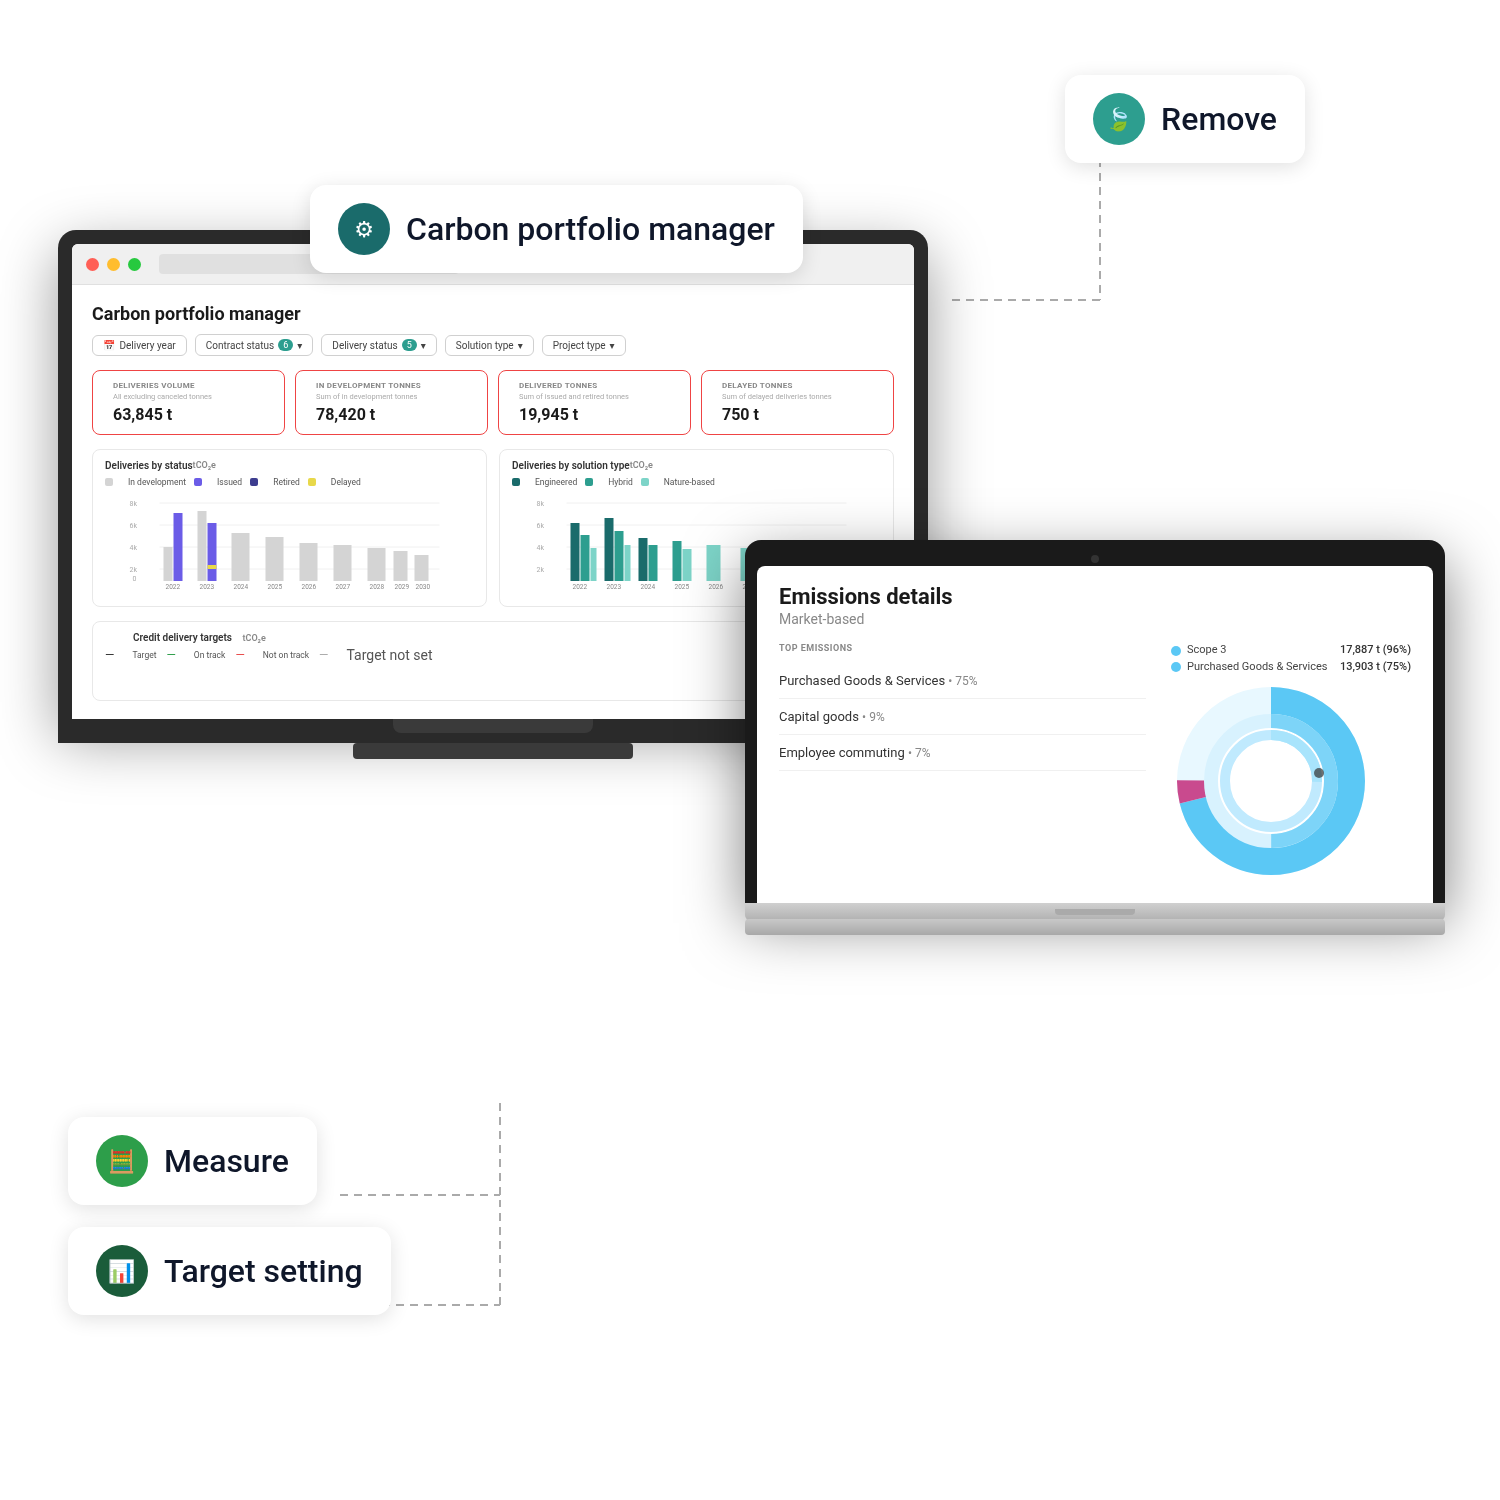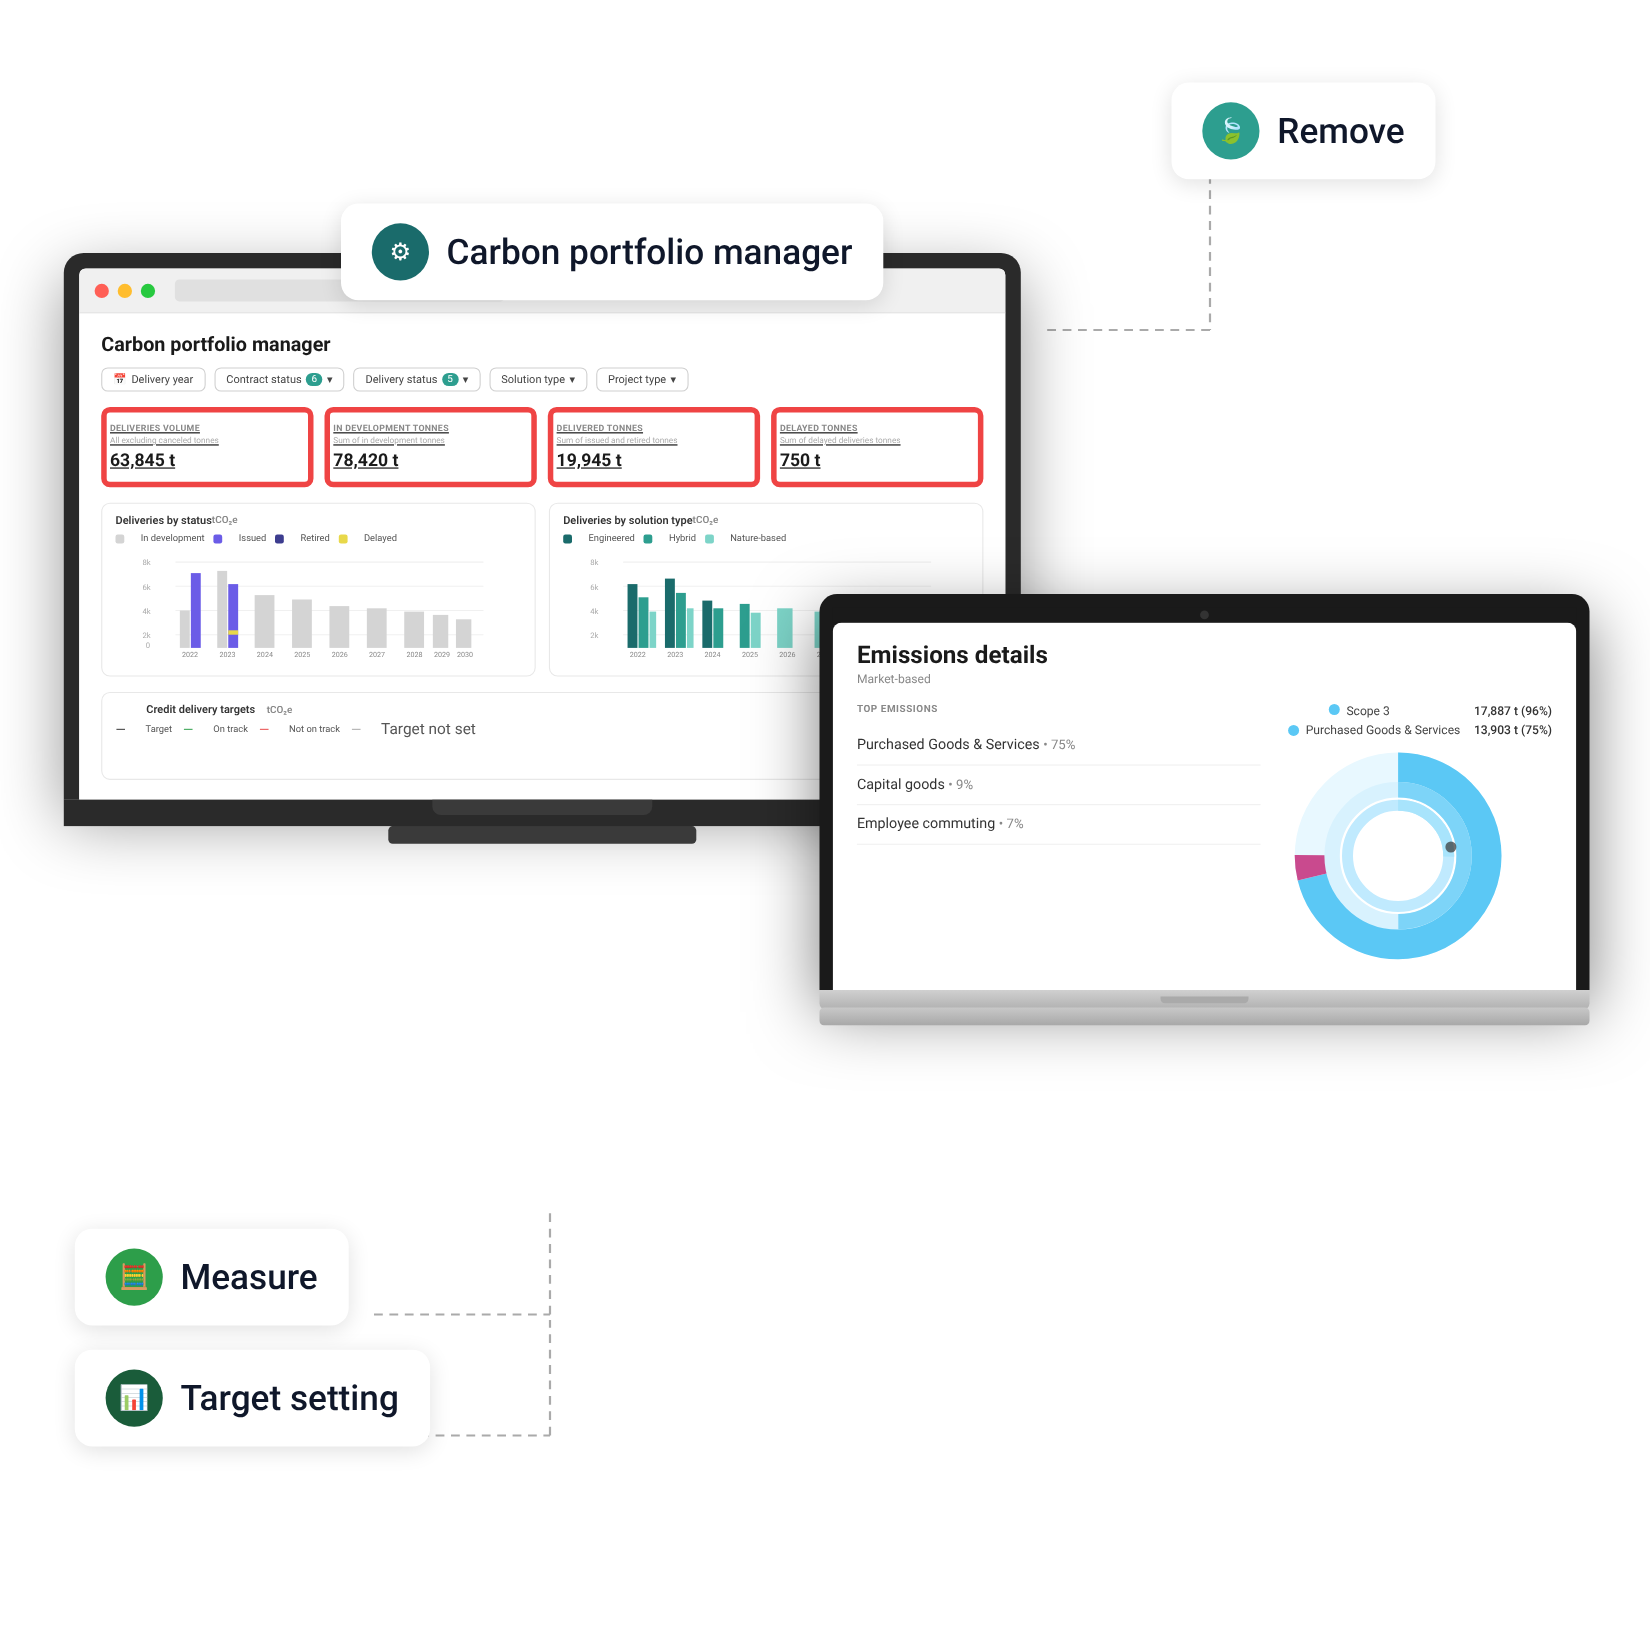--- a/index.html
+++ b/index.html
@@ -183,24 +183,23 @@
     }
 
     .stats-row {
       display: grid;
       grid-template-columns: repeat(4, 1fr);
       gap: 10px;
       margin-bottom: 14px;
     }
 
     .stat-card {
-      border: 5px solid #ef4444;
+      border: 1px solid #ef4444;
       border-radius: 8px;
-      padding: 10px 3px;
-      text-decoration: underline;
+      padding: 10px 20px;
     }
 
     .stat-label {
       font-size: 8px;
       font-weight: 700;
       color: #888;
       text-transform: uppercase;
       letter-spacing: 0.3px;
       margin-bottom: 2px;
     }
@@ -352,21 +351,21 @@
     }
 
     .emissions-title {
       font-size: 22px;
       font-weight: 700;
       color: #1a1a1a;
       margin-bottom: 2px;
     }
 
     .emissions-subtitle {
-      font-size: 11px;
+      font-size: 14px;
       color: #888;
       margin-bottom: 16px;
     }
 
     .emissions-body {
       display: flex;
       gap: 25px;
       align-items: flex-start;
     }
 
@@ -742,21 +741,21 @@
               <div class="emission-item">
                 <span>Employee commuting</span>
                 <span class="pct"> • 7%</span>
               </div>
             </div>
 
             <div class="emissions-right">
               
               <div class="scope-legend">
                 <div class="scope-item">
-                  <div style="display:flex;align-items:flex-start;margin-left:37px;">
+                  <div style="display:flex;align-items:flex-end;">
                     <span class="scope-dot" style="background:#5bc8f5;"></span>
                     <span class="scope-name">Scope 3</span>
                   </div>
                   <span class="scope-value">17,887 t (96%)</span>
                 </div>
                 <div class="scope-item">
                   <div style="display:flex;align-items:center;">
                     <span class="scope-dot" style="background:#5bc8f5;"></span>
                     <span class="scope-name">Purchased Goods &amp; Services</span>
                   </div>

